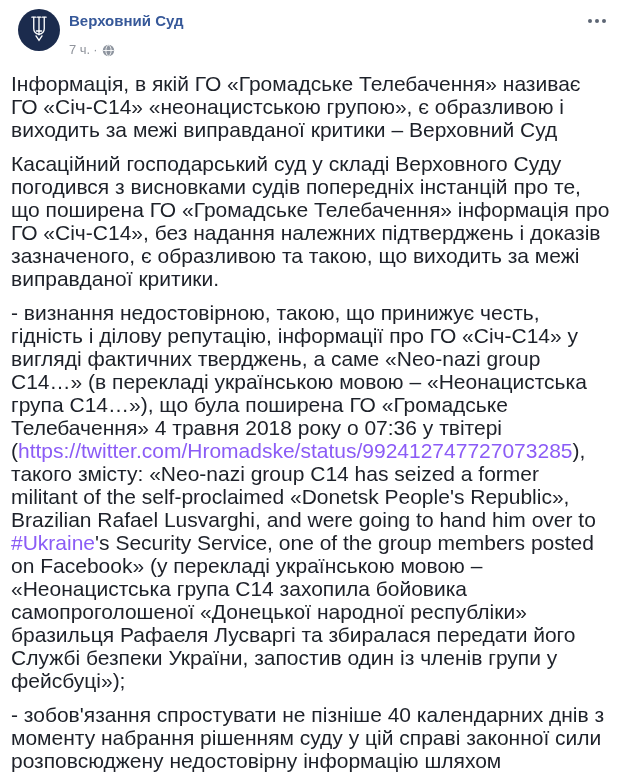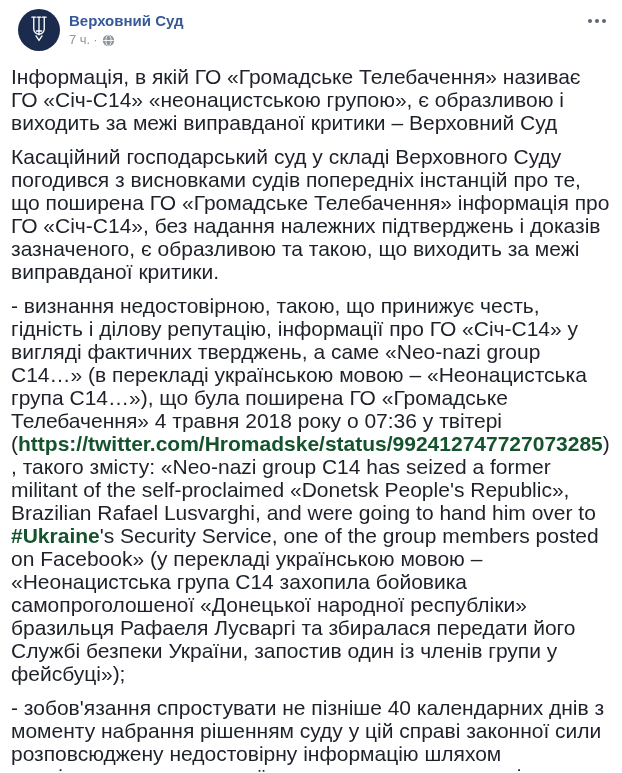--- a/index.html
+++ b/index.html
@@ -41,21 +41,21 @@
   .page-name {
     color: #365899;
     font-weight: bold;
     font-size: 15px;
     line-height: 19px;
     text-decoration: none;
     display: inline-block;
     cursor: pointer;
   }
   .meta {
-    margin-top: 2px;
+    margin-top: 12px;
     color: #90949c;
     font-size: 13px;
     line-height: 16px;
     display: flex;
     align-items: center;
   }
   .meta .timestamp { text-decoration: none; color: #90949c; cursor: pointer; }
   .meta .sep { margin: 0 4px 0 3px; }
   .globe { display: inline-block; width: 13px; height: 13px; }
   .menu-btn {
@@ -78,24 +78,23 @@
     font-size: 21px;
     line-height: 23px;
     color: #1d2129;
     word-wrap: break-word;
   }
   .content p {
     margin: 0 0 11px 0;
   }
   .content p:last-child { margin-bottom: 0; }
   .link {
-    color: #14532d;
+    color: #8b5cf6;
     text-decoration: none;
     cursor: pointer;
-    font-weight: bold;
   }
 </style>
 </head>
 <body>
 
 <div class="post">
 
   <div class="header">
     <div class="avatar">
       <span>

